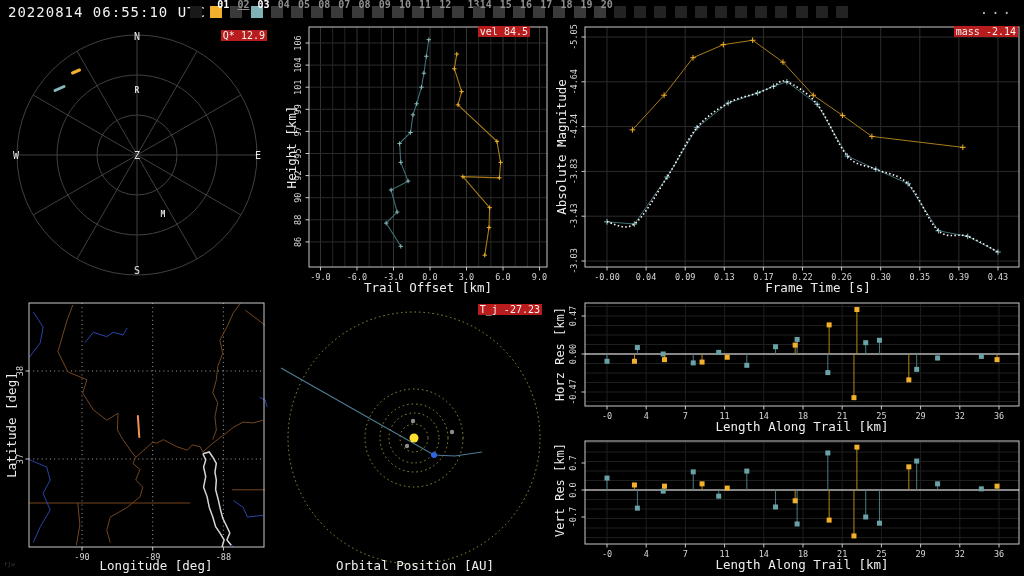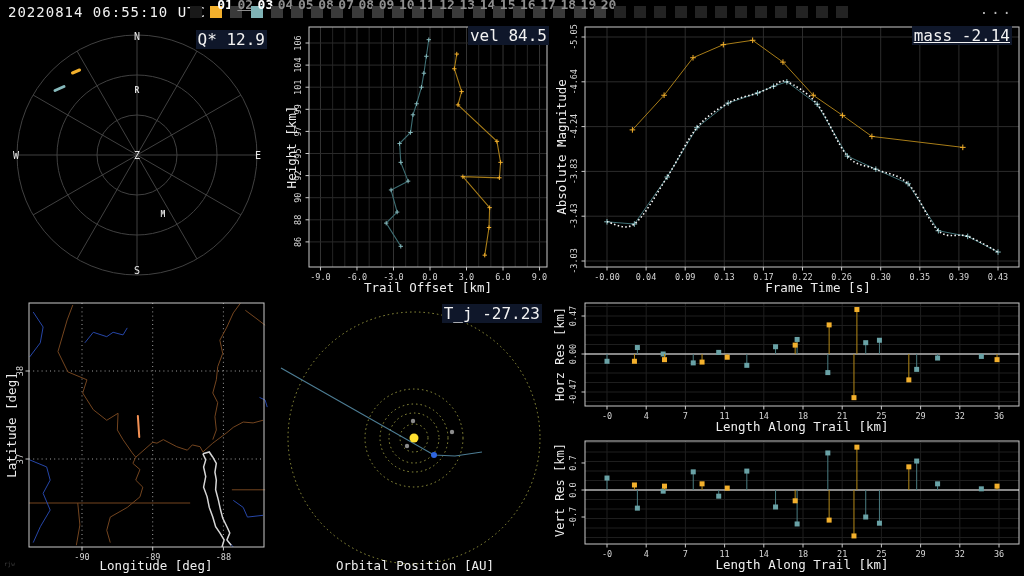--- a/index.html
+++ b/index.html
@@ -3,25 +3,25 @@
 <meta charset="utf-8">
 <style>
   html,body{margin:0;padding:0;background:#000;}
   #app{position:relative;width:1024px;height:576px;background:#000;overflow:hidden;
        font-family:"DejaVu Sans Mono",monospace;color:#e6e6e6;}
   .topbar{position:absolute;left:0;top:0;width:1024px;height:24px;background:#000;}
   .timestamp{position:absolute;left:8px;top:4px;font-size:14px;letter-spacing:1px;color:#f2f2f2;white-space:nowrap;}
   #slots{position:absolute;left:188px;top:0;height:24px;display:flex;}
   .slot{position:relative;width:20.2px;height:24px;}
   .slot .sq{position:absolute;left:2px;top:6px;width:12px;height:12px;}
-  .slot .lb{position:absolute;left:9px;top:1px;font-size:13px;line-height:7px;font-weight:bold;white-space:nowrap;}
+  .slot .lb{position:absolute;left:9px;top:1px;font-size:10px;line-height:7px;font-weight:bold;white-space:nowrap;}
   .overflow{position:absolute;right:10px;top:1px;font-size:14px;letter-spacing:3px;color:#b8b8b8;cursor:default;}
   .panel{position:absolute;background:#000;}
   .panel svg{position:absolute;left:0;top:0;}
-  .ptitle{position:absolute;font-size:16px;color:#f2f2f2;background:#0f172a;padding:0 2px;white-space:nowrap;z-index:3;}
+  .ptitle{position:absolute;font-size:10px;color:#f2f2f2;background:#b91c1c;padding:0 2px;white-space:nowrap;z-index:3;}
   .axlabel{position:absolute;font-size:12.5px;color:#ededed;white-space:nowrap;z-index:2;}
   .axlabel.cx{transform:translateX(-50%);}
   .axlabel.rot{transform:translate(-50%,-50%) rotate(-90deg);}
   svg text{font-family:"DejaVu Sans Mono",monospace;}
   .watermark{position:absolute;left:4px;top:560px;font-size:6px;color:#3c3c3c;z-index:4;}
 </style>
 </head>
 <body>
 
 <div id="app">
@@ -75,21 +75,21 @@
         <div class="slot">
           <div class="sq" style="background: rgb(58, 58, 58);"></div>
           <div class="lb" style="color: rgb(143, 143, 143);">11</div>
         </div>
         <div class="slot">
           <div class="sq" style="background: rgb(58, 58, 58);"></div>
           <div class="lb" style="color: rgb(143, 143, 143);">12</div>
         </div>
         <div class="slot">
           <div class="sq" style="background: rgb(58, 58, 58);"></div>
-          <div class="lb" style="color: rgb(143, 143, 143);">13</div>
+          <div class="lb" style="color: rgb(143, 143, 143); margin-left: 8px;">13</div>
         </div>
         <div class="slot">
           <div class="sq" style="background: rgb(58, 58, 58);"></div>
           <div class="lb" style="color: rgb(143, 143, 143);">14</div>
         </div>
         <div class="slot">
           <div class="sq" style="background: rgb(58, 58, 58);"></div>
           <div class="lb" style="color: rgb(143, 143, 143);">15</div>
         </div>
         <div class="slot">
@@ -302,21 +302,21 @@
           <line x1="108.856" y1="165.96499999999997" x2="113.256" y2="165.96499999999997" stroke="#86b9bc" stroke-width="1"></line>
           <line x1="111.056" y1="163.765" x2="111.056" y2="168.16499999999996" stroke="#86b9bc" stroke-width="1"></line>
           <line x1="114.94099999999999" y1="188.06499999999997" x2="119.341" y2="188.06499999999997" stroke="#86b9bc" stroke-width="1"></line>
           <line x1="117.14099999999999" y1="185.86499999999998" x2="117.14099999999999" y2="190.26499999999996" stroke="#86b9bc" stroke-width="1"></line>
           <line x1="103.988" y1="199.11499999999998" x2="108.388" y2="199.11499999999998" stroke="#86b9bc" stroke-width="1"></line>
           <line x1="106.188" y1="196.915" x2="106.188" y2="201.31499999999997" stroke="#86b9bc" stroke-width="1"></line>
           <line x1="118.592" y1="222.32000000000008" x2="122.992" y2="222.32000000000008" stroke="#86b9bc" stroke-width="1"></line>
           <line x1="120.792" y1="220.1200000000001" x2="120.792" y2="224.52000000000007" stroke="#86b9bc" stroke-width="1"></line>
         </g>
       </svg>
-    <div class="ptitle" style="right:1px;top:2px;text-align:right;">vel 84.5</div>
+    <div class="ptitle" style="right:20px;top:2px;text-align:right;">vel 84.5</div>
     <div class="axlabel cx" style="left:148px;top:256px;">Trail Offset [km]</div>
     <div class="axlabel rot" style="left:11px;top:123px;">Height [km]</div>
   </div>
 
   <div class="panel" id="p-mag" style="left:550px;top:24px;width:474px;height:276px;">
     <svg id="svg-mag" width="474" height="276" viewBox="0 0 474 276">
         <g>
           <line x1="57" y1="3" x2="57" y2="243" stroke="#2c2c2c" stroke-width="1"></line>
           <line x1="96.1" y1="3" x2="96.1" y2="243" stroke="#2c2c2c" stroke-width="1"></line>
           <line x1="135.2" y1="3" x2="135.2" y2="243" stroke="#2c2c2c" stroke-width="1"></line>
@@ -425,21 +425,21 @@
           <line x1="388.3725" y1="203.95999999999998" x2="388.3725" y2="209.56" stroke="#86b9bc" stroke-width="1"></line>
           <line x1="414.8975" y1="212.35999999999999" x2="420.4975" y2="212.35999999999999" stroke="#86b9bc" stroke-width="1"></line>
           <line x1="417.6975" y1="209.55999999999997" x2="417.6975" y2="215.16" stroke="#86b9bc" stroke-width="1"></line>
           <line x1="445.2" y1="228.04" x2="450.8" y2="228.04" stroke="#86b9bc" stroke-width="1"></line>
           <line x1="448" y1="225.23999999999998" x2="448" y2="230.84" stroke="#86b9bc" stroke-width="1"></line>
         </g>
         <g>
           <path d="M57,197.80000000000004C61.56166666666667,198.17333333333337 74.33433333333333,207.5066666666667 84.37,200.04000000000002C94.40566666666668,192.57333333333335 106.78733333333334,169.05788617886182 117.214,153.00000000000003C127.64066666666666,136.94211382113824 136.764,116.01268292682926 146.93,103.69268292682925C157.096,91.37268292682924 168.10916666666668,84.86211382113818 178.21,79.07999999999997C188.31083333333333,73.29788617886176 199.97566666666665,71.79999999999997 207.535,68.99999999999997C215.09433333333334,66.19999999999997 218.6785,64.14666666666668 223.566,62.28000000000001C228.4535,60.41333333333335 229.59391666666664,54.81333333333334 236.85999999999999,57.8C244.12608333333333,60.786666666666655 257.06166666666667,67.81626016260158 267.1625,80.19999999999995C277.2633333333334,92.58373983739831 287.69000000000005,121.26666666666662 297.46500000000003,132.1024390243902C307.24,142.9382113821138 315.71166666666664,140.61170731707318 325.8125,145.21463414634147C335.91333333333336,149.81756097560975 347.6433333333334,149.46243902439025 358.07000000000005,159.72C368.4966666666667,169.97756097560975 378.43458333333336,197.98666666666665 388.3725,206.76C398.31041666666664,215.53333333333333 407.75958333333335,208.81333333333333 417.6975,212.35999999999999C427.63541666666663,215.90666666666664 442.94958333333335,225.42666666666665 448,228.04" fill="none" stroke="#fafafa" stroke-width="1.6" stroke-dasharray="1.5 2.3"></path>
         </g>
       </svg>
-    <div class="ptitle" style="right:12px;top:2px;text-decoration:underline;">mass -2.14</div>
+    <div class="ptitle" style="right:6px;top:2px;">mass -2.14</div>
     <div class="axlabel cx" style="left:268px;top:256px;">Frame Time [s]</div>
     <div class="axlabel rot" style="left:11px;top:123px;">Absolute Magnitude</div>
   </div>
 
   <div class="panel" id="p-map" style="left:0;top:300px;width:280px;height:276px;text-align:center;">
     <svg id="svg-map" width="280" height="276" viewBox="0 0 280 276">
         <g>
           <line x1="82" y1="3" x2="82" y2="247" stroke="#c8c8c8" stroke-width="0.8" stroke-dasharray="1 3.2"></line>
           <line x1="152.7" y1="3" x2="152.7" y2="247" stroke="#c8c8c8" stroke-width="0.8" stroke-dasharray="1 3.2"></line>
           <line x1="223.4" y1="3" x2="223.4" y2="247" stroke="#c8c8c8" stroke-width="0.8" stroke-dasharray="1 3.2"></line>

